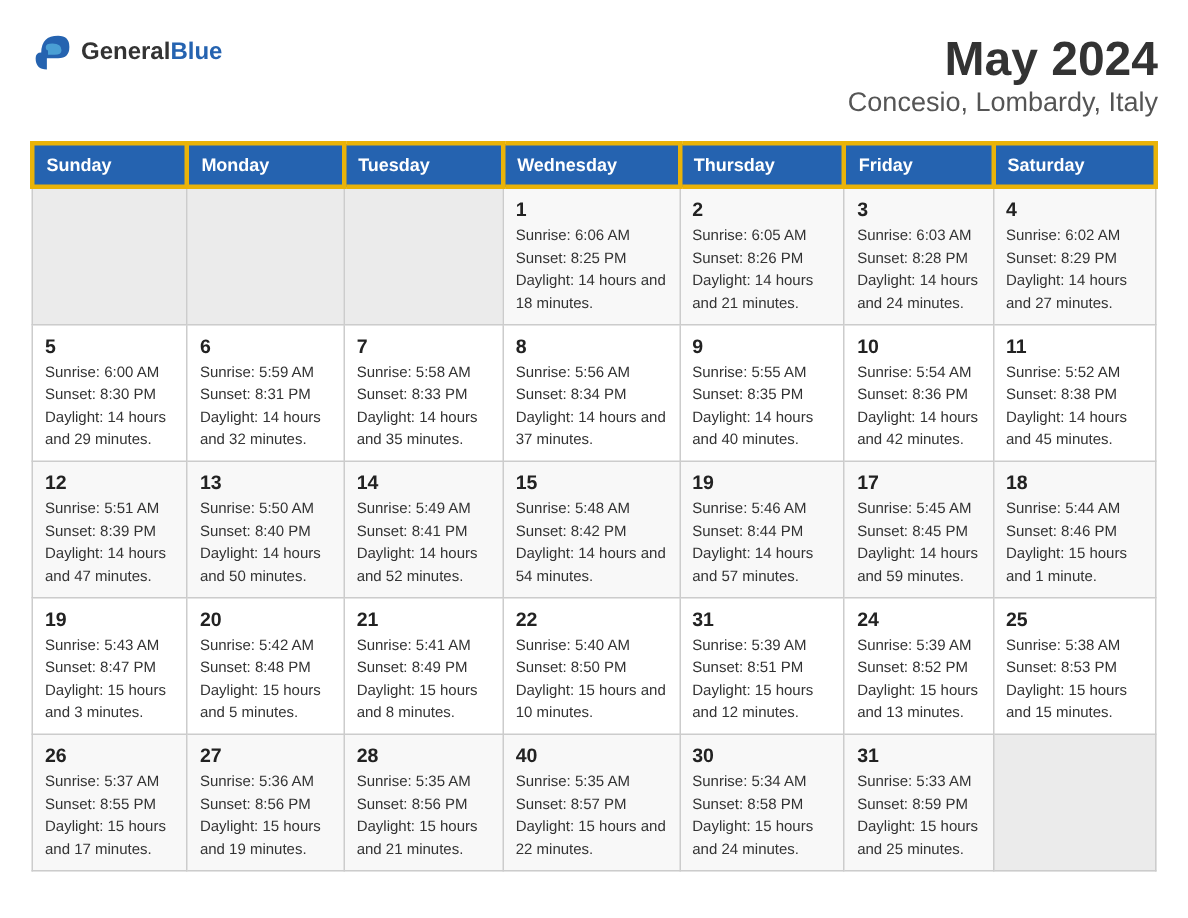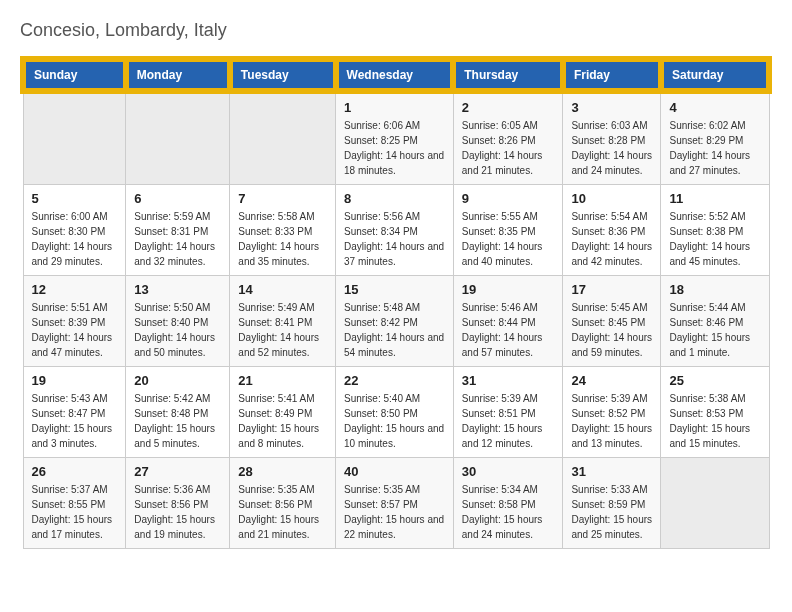--- a/index.html
+++ b/index.html
@@ -43,21 +43,21 @@
       border-collapse: collapse;
       font-size: 11px;
     }
     thead tr th {
       background-color: #2563b0;
       color: #fff;
       text-align: left;
       padding: 6px 8px;
       font-size: 12px;
       font-weight: bold;
-      border: 6px solid #eab308;
+      border: 3px solid #eab308;
     }
     tbody tr td {
       border: 1px solid #ccc;
       vertical-align: top;
       padding: 6px 8px;
       height: 80px;
       background: #fff;
     }
     tbody tr:nth-child(odd) td {
       background: #f8f8f8;
@@ -77,21 +77,31 @@
       background: #f0f0f0 !important;
     }
     tbody tr:nth-child(odd) td.empty-cell {
       background: #ebebeb !important;
     }
   </style>
 </head>
 <body>
 
 <div class="header">
+  <div class="logo">
+    <svg class="logo-icon" viewBox="0 0 40 40" xmlns="http://www.w3.org/2000/svg">
+      <path d="M10 20 Q10 5 25 5 Q35 5 35 15 Q35 25 25 25 L15 25 L15 35 Q5 35 5 25 Q5 20 10 20Z" fill="#2563b0"></path>
+      <path d="M20 12 Q28 12 28 18 Q28 22 22 22 L16 22 L16 18 Q14 18 14 15 Q14 12 20 12Z" fill="#4a9fd4"></path>
+    </svg>
+    <div>
+      <div style="font-size:16px;font-weight:bold;color:#333;">General<span style="color:#2563b0;">Blue</span></div>
+    </div>
+  </div>
   <div class="title-block">
+    <div class="month-title">May 2024</div>
     <div class="subtitle">Concesio, Lombardy, Italy</div>
   </div>
 </div>
 
 <table>
   <thead>
     <tr id="header-row">
     <th>Sunday</th>
         <th>Monday</th>
         <th>Tuesday</th>

